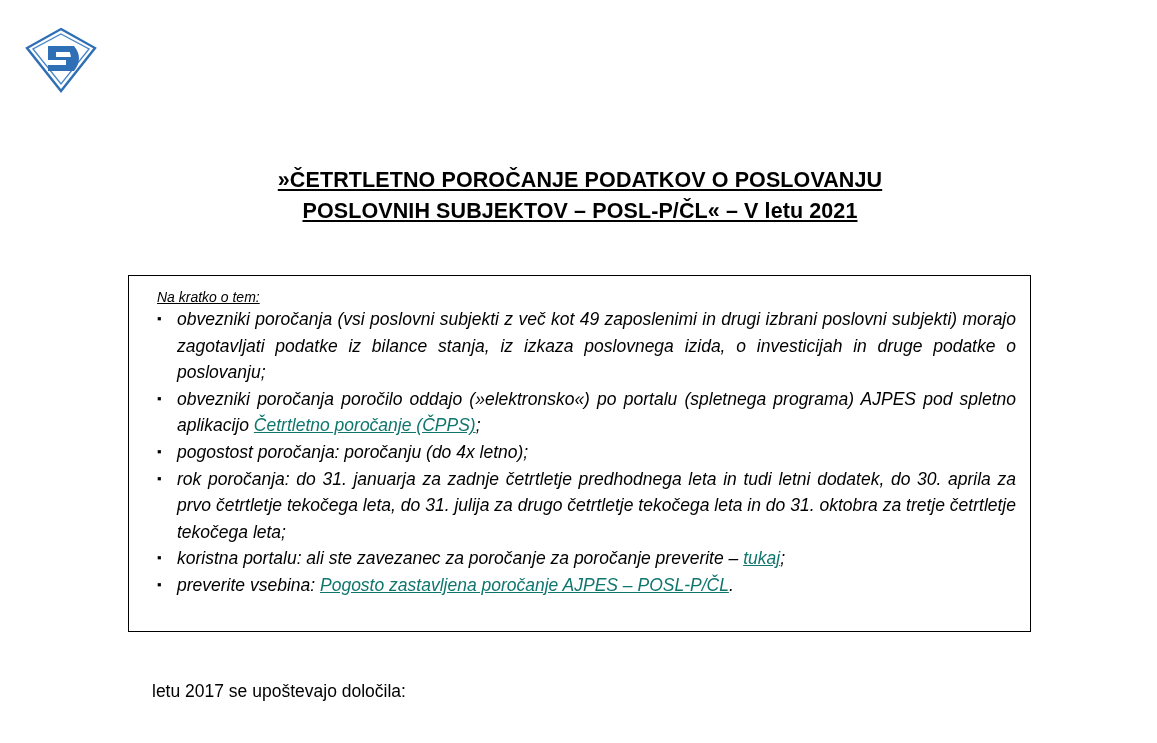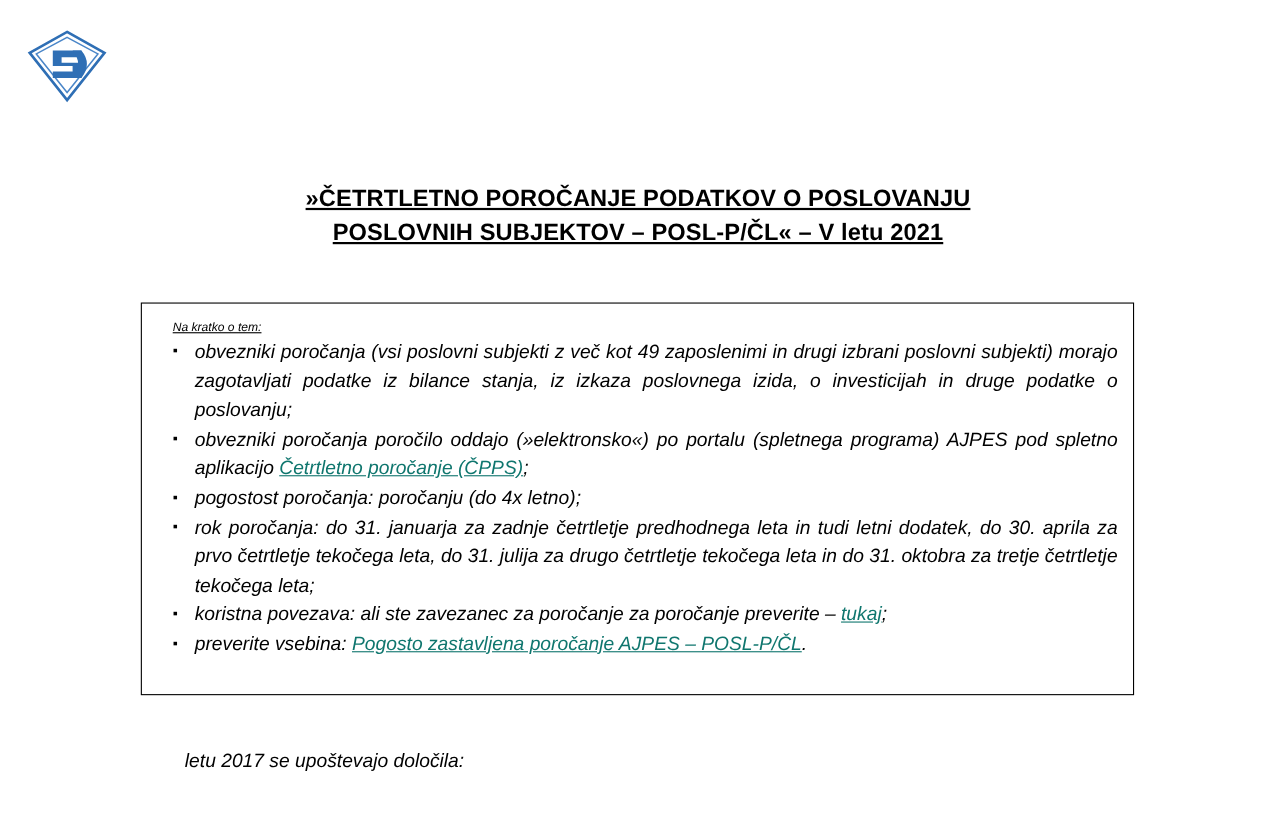--- a/index.html
+++ b/index.html
@@ -49,21 +49,21 @@
     left: 128px;
     top: 275px;
     width: 903px;
     height: 357px;
     border: 1px solid #000000;
     box-sizing: border-box;
     padding: 12px 14px 0 14px;
   }
   .box-heading {
     font-style: italic;
-    font-size: 11px;
+    font-size: 14px;
     text-decoration: underline;
     margin: 0 0 1px 14px;
     display: inline-block;
   }
   ul.bullets {
     list-style: none;
     margin: 0;
     padding: 0;
   }
   ul.bullets > li {
@@ -95,22 +95,21 @@
   #bottom-paragraph {
     position: absolute;
     left: 135px;
     top: 678px;
     width: 900px;
     font-size: 17.5px;
     line-height: 1.5;
   }
   #bottom-paragraph .l2 {
     display: block;
-    margin-left: 33px;
-    font-style: italic;
+    margin-left: 17px;
   }
 </style>
 </head>
 <body>
 
 <div id="logo">
   <svg viewBox="0 0 78 68" width="78" height="68">
     <polygon points="39,3 73,22 39,65 5,22" fill="#ffffff" stroke="#2f6fb5" stroke-width="2.4"></polygon>
     <polygon points="39,8 67,23 39,58 11,23" fill="#ffffff" stroke="#4a86c8" stroke-width="1.4"></polygon>
     <path d="M26 20 L52 20 L52 26 L34 26 L34 31 L52 31 L52 45 L26 45 L26 39 L44 39 L44 34 L26 34 Z" fill="#2f6fb5"></path>
@@ -143,21 +142,21 @@
       <span>pogostost poročanja: poročanju (do 4x letno);</span>
     </li>
 
     <li>
       <span class="marker">▪</span>
       <span>rok poročanja: do 31. januarja za zadnje četrtletje predhodnega leta in tudi letni dodatek, do 30. aprila za prvo četrtletje tekočega leta, do 31. julija za drugo četrtletje tekočega leta in do 31. oktobra za tretje četrtletje tekočega leta;</span>
     </li>
 
     <li>
       <span class="marker">▪</span>
-      <span>koristna povezava: ali ste zavezanec za poročanje za poročanje preverite – </span><a class="link" href="#">tukaj</a><span>;</span>
+      <span>koristna portalu: ali ste zavezanec za poročanje za poročanje preverite – </span><a class="link" href="#">tukaj</a><span>;</span>
     </li>
 
     <li>
       <span class="marker">▪</span>
       <span>preverite vsebina: </span><a class="link" href="#">Pogosto zastavljena poročanje AJPES – POSL-P/ČL</a><span>.</span>
     </li>
 
   </ul>
 </div>
 

